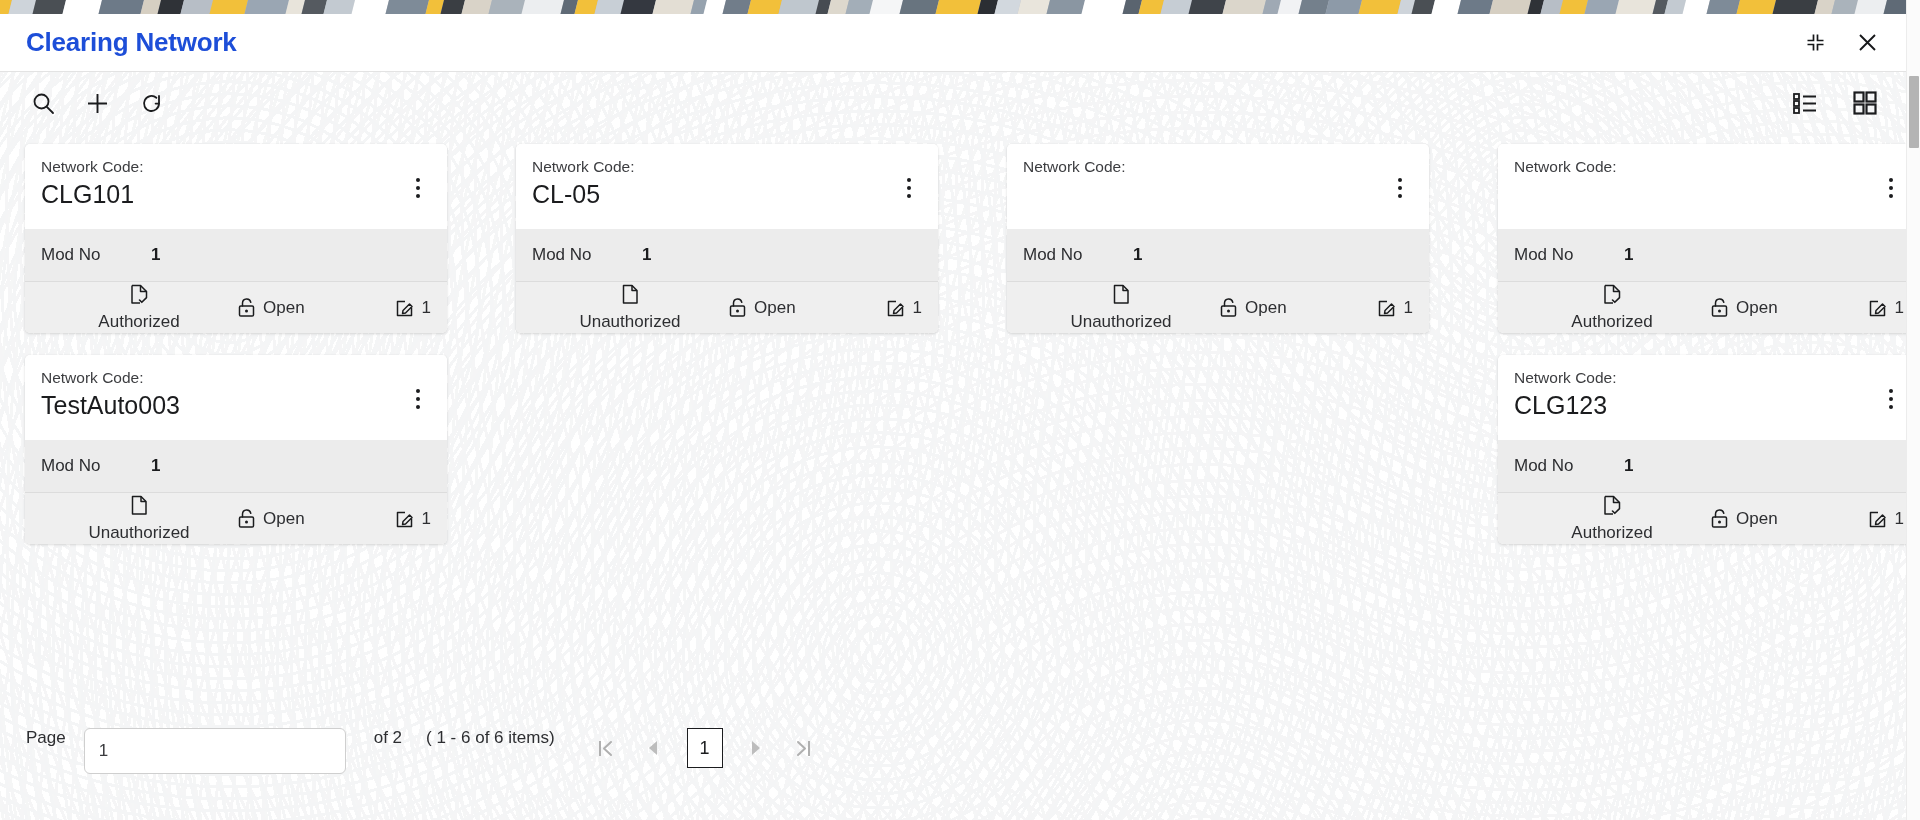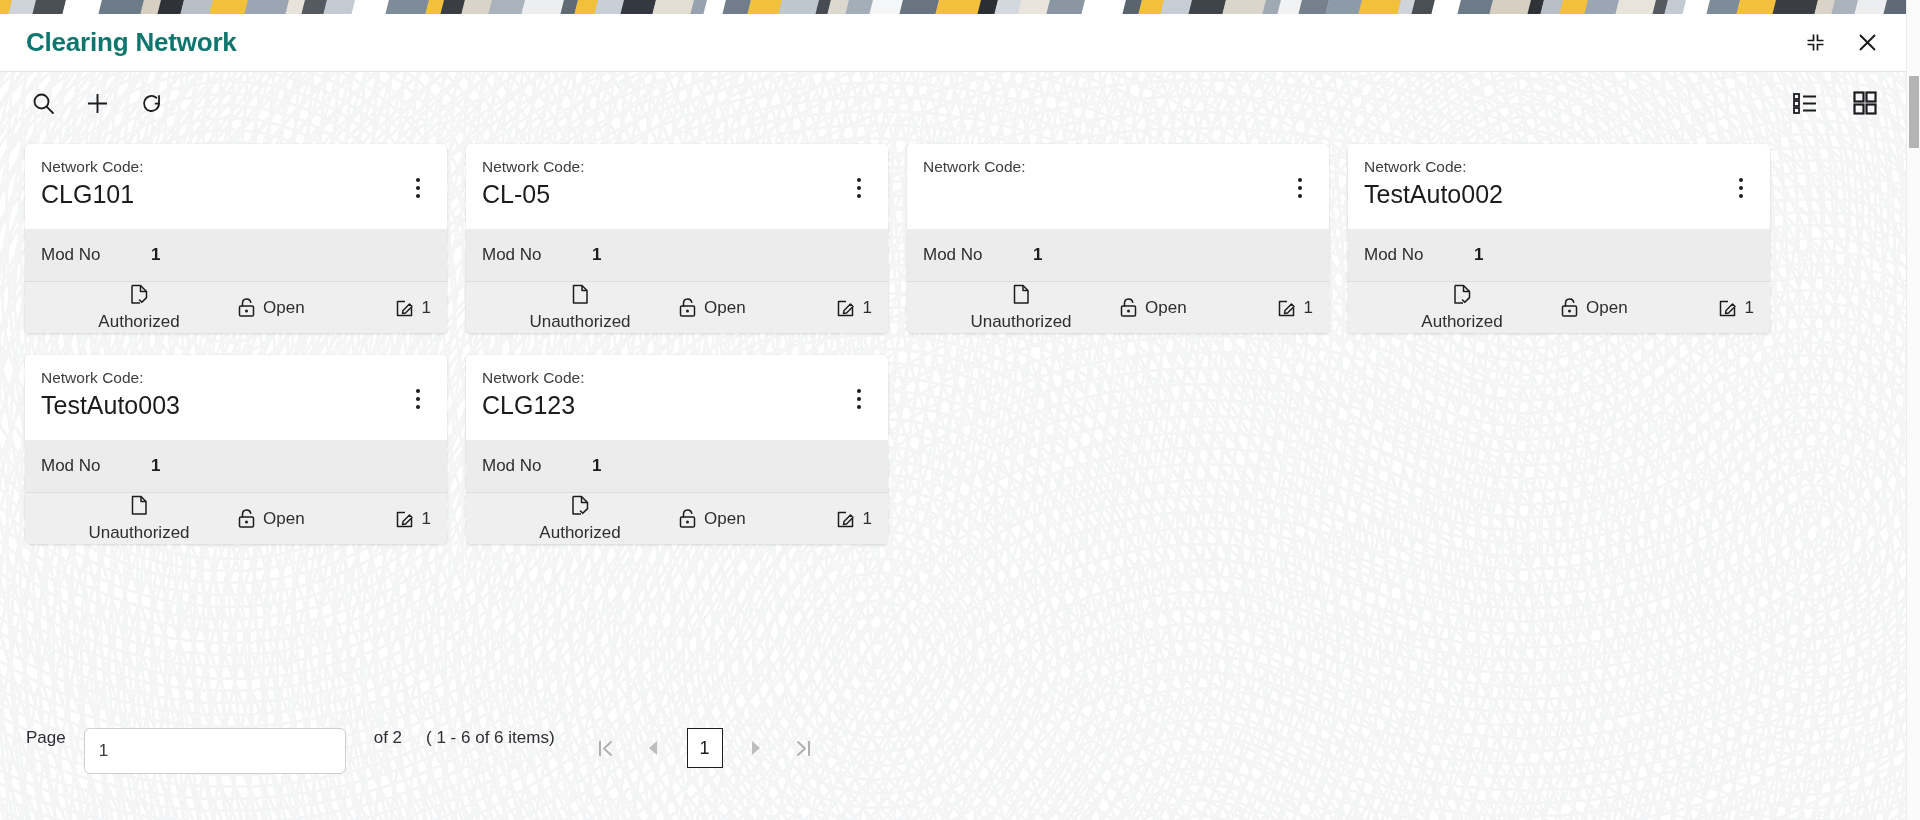--- a/index.html
+++ b/index.html
@@ -45,21 +45,21 @@
     height: 58px;
     flex: none;
     background: #ffffff;
     border-bottom: 1px solid #e3e3e3;
     display: flex;
     align-items: center;
   }
   #window-title {
     font-size: 26px;
     font-weight: bold;
-    color: #0f766e;
+    color: #1d4ed8;
     margin-left: 26px;
     letter-spacing: -0.2px;
   }
   #titlebar-actions {
     margin-left: auto;
     display: flex;
     align-items: center;
     gap: 22px;
     margin-right: 26px;
   }
@@ -101,20 +101,21 @@
   }
 
   
   #card-grid {
     position: relative;
     padding: 10px 0 0 25px;
     display: flex;
     flex-wrap: wrap;
     gap: 22px 19px;
     width: 1920px;
+    justify-content: space-between;
   }
   .card {
     width: 422px;
     background: #ffffff;
     border-radius: 5px;
     box-shadow: 0 1px 3px rgba(0,0,0,0.13), 0 0 1px rgba(0,0,0,0.10);
     overflow: hidden;
     flex: none;
   }
   .card-head {
@@ -502,21 +503,20 @@
                 <path d="M8 13.5 L14.5 7 L17 9.5 L10.5 16 L7.5 16.5 Z" fill="none" stroke="#1b1c1e" stroke-width="1.5" stroke-linejoin="round"></path>
               </svg>
               <span>1</span>
             </span>
           </div>
         </div>
         <div class="card">
           <div class="card-head">
             <div class="card-head-text">
               <div class="card-label">Network Code:</div>
-              <div class="card-value">TestAuto002</div>
             </div>
             <div class="kebab">
               <i></i>
               <i></i>
               <i></i>
             </div>
           </div>
           <div class="card-mod">
             <span class="mod-label">Mod No</span>
             <span class="mod-value">1</span>

